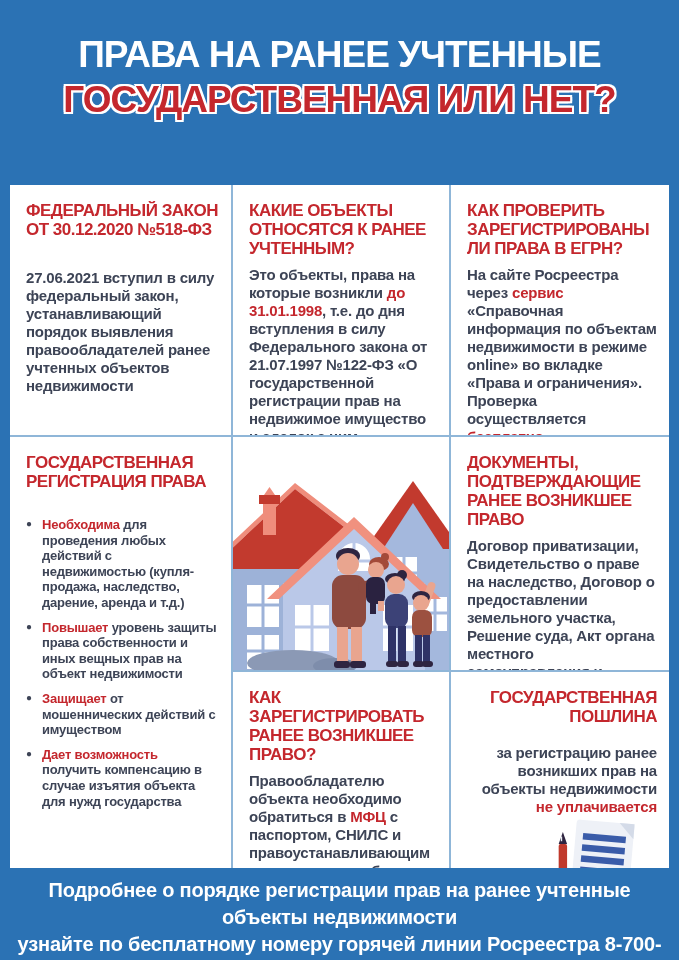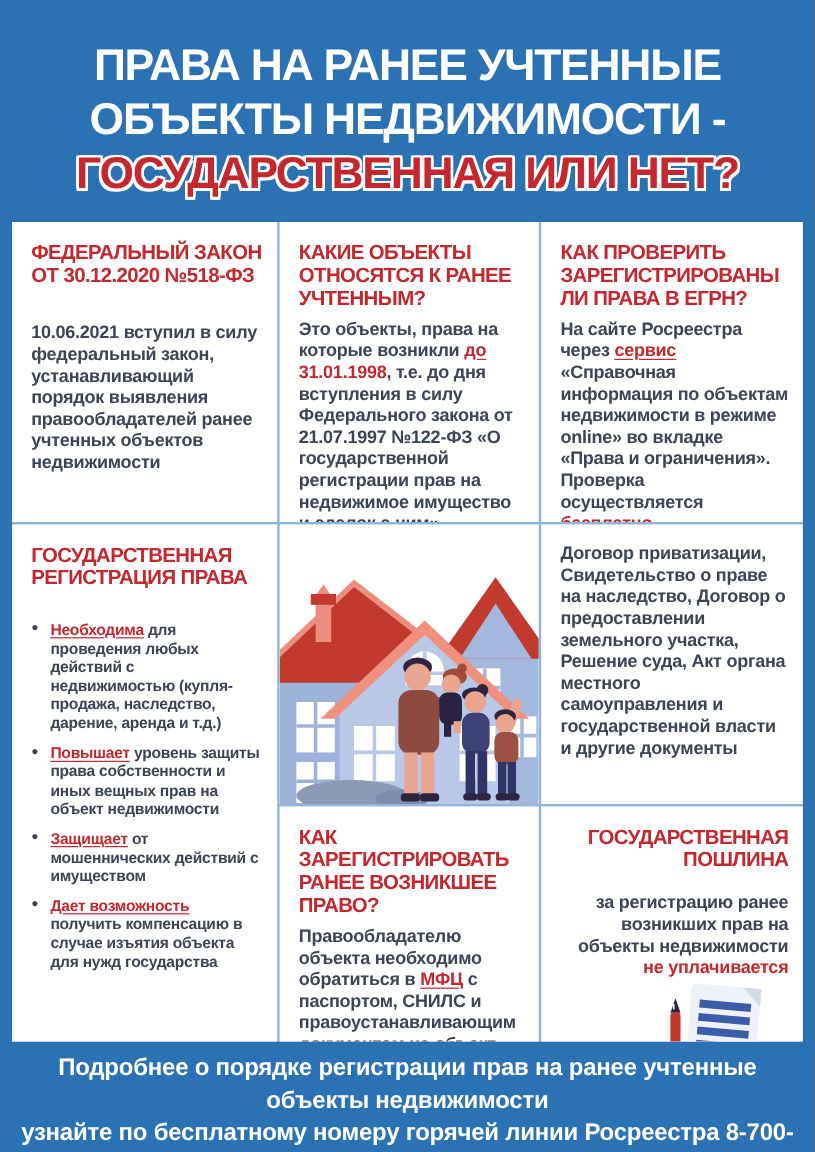--- a/index.html
+++ b/index.html
@@ -34,21 +34,21 @@
   .h{
     color:var(--red);font-weight:700;font-size:17px;line-height:1.12;letter-spacing:-0.5px;
     text-transform:uppercase;margin:0 0 8px 0;
   }
   .body{
     color:var(--dark);font-weight:700;font-size:15px;line-height:1.2;letter-spacing:-0.2px;margin:0;
   }
   .gap-lg{margin-top:30px;}
   .gap-md{margin-top:10px;}
   .seg.red{color:var(--red);}
-  .seg.redu{color:var(--red);text-decoration:underline;text-underline-offset:2px;}
+  .seg.redu{color:var(--red);text-underline-offset:2px;}
   ul.bullets{list-style:none;margin:26px 0 0 0;padding:0;}
   ul.bullets li{
     position:relative;padding-left:16px;margin-bottom:9px;
     color:var(--dark);font-weight:700;font-size:13px;line-height:1.2;letter-spacing:-0.2px;
   }
   ul.bullets li::before{content:"●";position:absolute;left:0;top:1px;font-size:10px;color:var(--dark);}
   .cell-duty{display:flex;flex-direction:column;text-align:right;}
   .doc-icon-wrap{margin-top:auto;align-self:flex-end;margin-right:8px;margin-bottom:6px;}
   
   .footer{position:absolute;left:0;top:868px;width:679px;height:92px;text-align:center;color:#fff;}
@@ -57,30 +57,29 @@
   .footer .site{font-weight:700;font-size:15px;letter-spacing:-0.5px;margin-top:2px;}
 </style>
 </head>
 <body>
 
 <div class="poster">
 
   <div class="header">
     <div class="title">
       <span class="line">ПРАВА НА РАНЕЕ УЧТЕННЫЕ</span>
-      <span class="line">ОБЪЕКТЫ НЕДВИЖИМОСТИ -</span>
       <span class="title-red">ГОСУДАРСТВЕННАЯ ИЛИ НЕТ?</span>
     </div>
   </div>
 
   <div class="grid">
 
     <div class="cell">
       <p class="h">ФЕДЕРАЛЬНЫЙ ЗАКОН ОТ 30.12.2020 №518-ФЗ</p>
-      <p class="body gap-lg"><span class="seg">10.06.2021 вступил в силу федеральный закон, устанавливающий порядок выявления правообладателей ранее учтенных объектов недвижимости</span></p>
+      <p class="body gap-lg"><span class="seg">27.06.2021 вступил в силу федеральный закон, устанавливающий порядок выявления правообладателей ранее учтенных объектов недвижимости</span></p>
     </div>
 
     <div class="cell">
       <p class="h">КАКИЕ ОБЪЕКТЫ ОТНОСЯТСЯ К РАНЕЕ УЧТЕННЫМ?</p>
       <p class="body"><span class="seg">Это объекты, права на которые возникли </span><span class="seg redu">до</span><span class="seg red"> 31.01.1998</span><span class="seg">, т.е. до дня вступления в силу Федерального закона от 21.07.1997 №122-ФЗ «О государственной регистрации прав на недвижимое имущество и сделок с ним»</span></p>
     </div>
 
     <div class="cell">
       <p class="h">КАК ПРОВЕРИТЬ ЗАРЕГИСТРИРОВАНЫ ЛИ ПРАВА В ЕГРН?</p>
       <p class="body"><span class="seg">На сайте Росреестра через </span><span class="seg redu">сервис</span><span class="seg"> «Справочная информация по объектам недвижимости в режиме online» во вкладке «Права и ограничения». Проверка осуществляется </span><span class="seg redu">бесплатно</span></p>
@@ -172,20 +171,21 @@
         <circle cx="188" cy="166" r="8" fill="#e9a58f"></circle>
         <rect x="179" y="173" width="20" height="27" rx="7" fill="#9c5140"></rect>
         <rect x="182" y="198" width="7" height="28" fill="#2f3367"></rect>
         <rect x="190" y="198" width="7" height="28" fill="#2f3367"></rect>
         <rect x="180" y="224" width="11" height="6" rx="3" fill="#2e2440"></rect>
         <rect x="189" y="224" width="11" height="6" rx="3" fill="#2e2440"></rect>
       </svg>
     </div>
 
     <div class="cell">
+      <p class="h">ДОКУМЕНТЫ, ПОДТВЕРЖДАЮЩИЕ РАНЕЕ ВОЗНИКШЕЕ ПРАВО</p>
       <p class="body"><span class="seg">Договор приватизации, Свидетельство о праве на наследство, Договор о предоставлении земельного участка, Решение суда, Акт органа местного самоуправления и государственной власти и другие документы</span></p>
     </div>
 
     <div class="cell">
       <p class="h">КАК ЗАРЕГИСТРИРОВАТЬ РАНЕЕ ВОЗНИКШЕЕ ПРАВО?</p>
       <p class="body"><span class="seg">Правообладателю объекта необходимо обратиться в </span><span class="seg redu">МФЦ</span><span class="seg"> с паспортом, СНИЛС и правоустанавливающим документом на объект недвижимости</span></p>
     </div>
 
     <div class="cell cell-duty">
       <p class="h">ГОСУДАРСТВЕННАЯ ПОШЛИНА</p>

